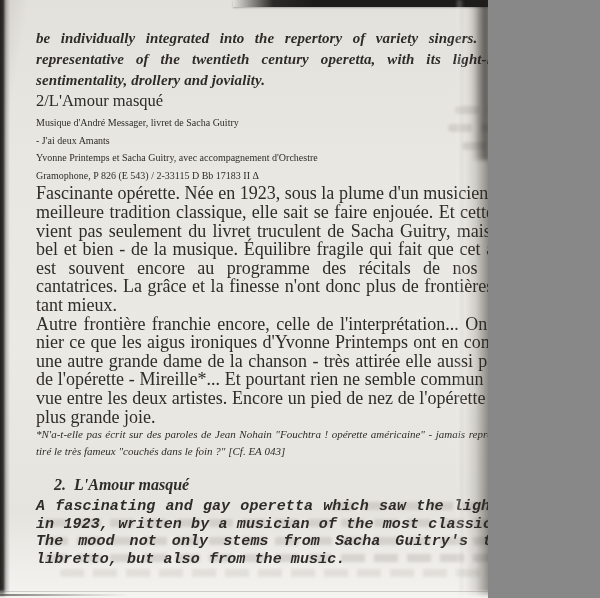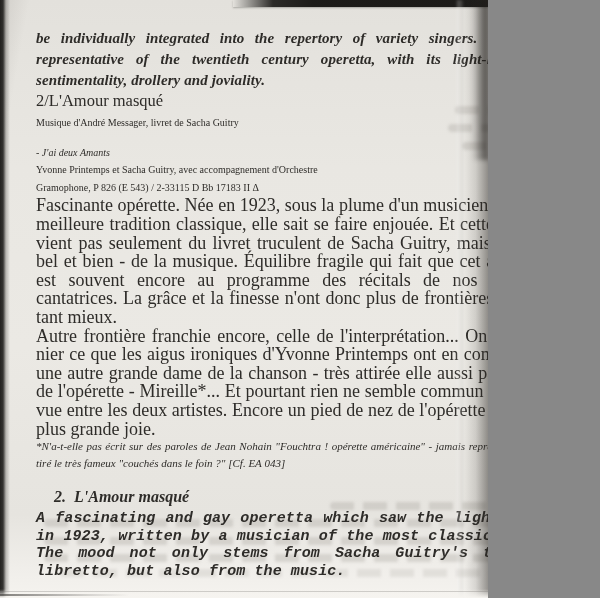--- a/index.html
+++ b/index.html
@@ -32,21 +32,21 @@
   .ghost{position:absolute;height:8px;border-radius:4px;filter:blur(1.8px);opacity:.5;
     background:repeating-linear-gradient(90deg, rgba(152,148,142,0.55) 0px, rgba(152,148,142,0.55) 24px, rgba(152,148,142,0) 24px, rgba(152,148,142,0) 33px);}
   .ghost.faint{opacity:.32;}
   
   .content{position:absolute;left:36px;top:28px;width:529px;}
   .content p{margin:0;text-align:justify;}
   .intro{font-size:15px;font-weight:bold;font-style:italic;line-height:21px;margin-bottom:17px;letter-spacing:0.1px;white-space:pre-wrap;}
   .heading{font-size:16.5px;font-weight:normal;margin:0 0 3px 0;line-height:20px;}
   .meta{font-size:10px;line-height:17.6px;}
   .meta-line{white-space:nowrap;}
-  .track-title{font-style:italic;margin-top:12px;}
+  .track-title{}
   .body-fr{font-size:18px;line-height:18.6px;margin-top:3px;}
   .footnote{font-size:11px;font-style:italic;line-height:16.9px;margin-top:6px;}
   .en-heading{font-size:16px;font-weight:bold;font-style:italic;margin:15px 0 3px 18px;line-height:20px;white-space:pre-wrap;}
   .en-para{font-size:15px;font-weight:bold;font-style:italic;line-height:17.6px;letter-spacing:0.1px;font-family:Liberation Mono, monospace;}
 </style>
 </head>
 <body>
 
 <div class="scan">
 

